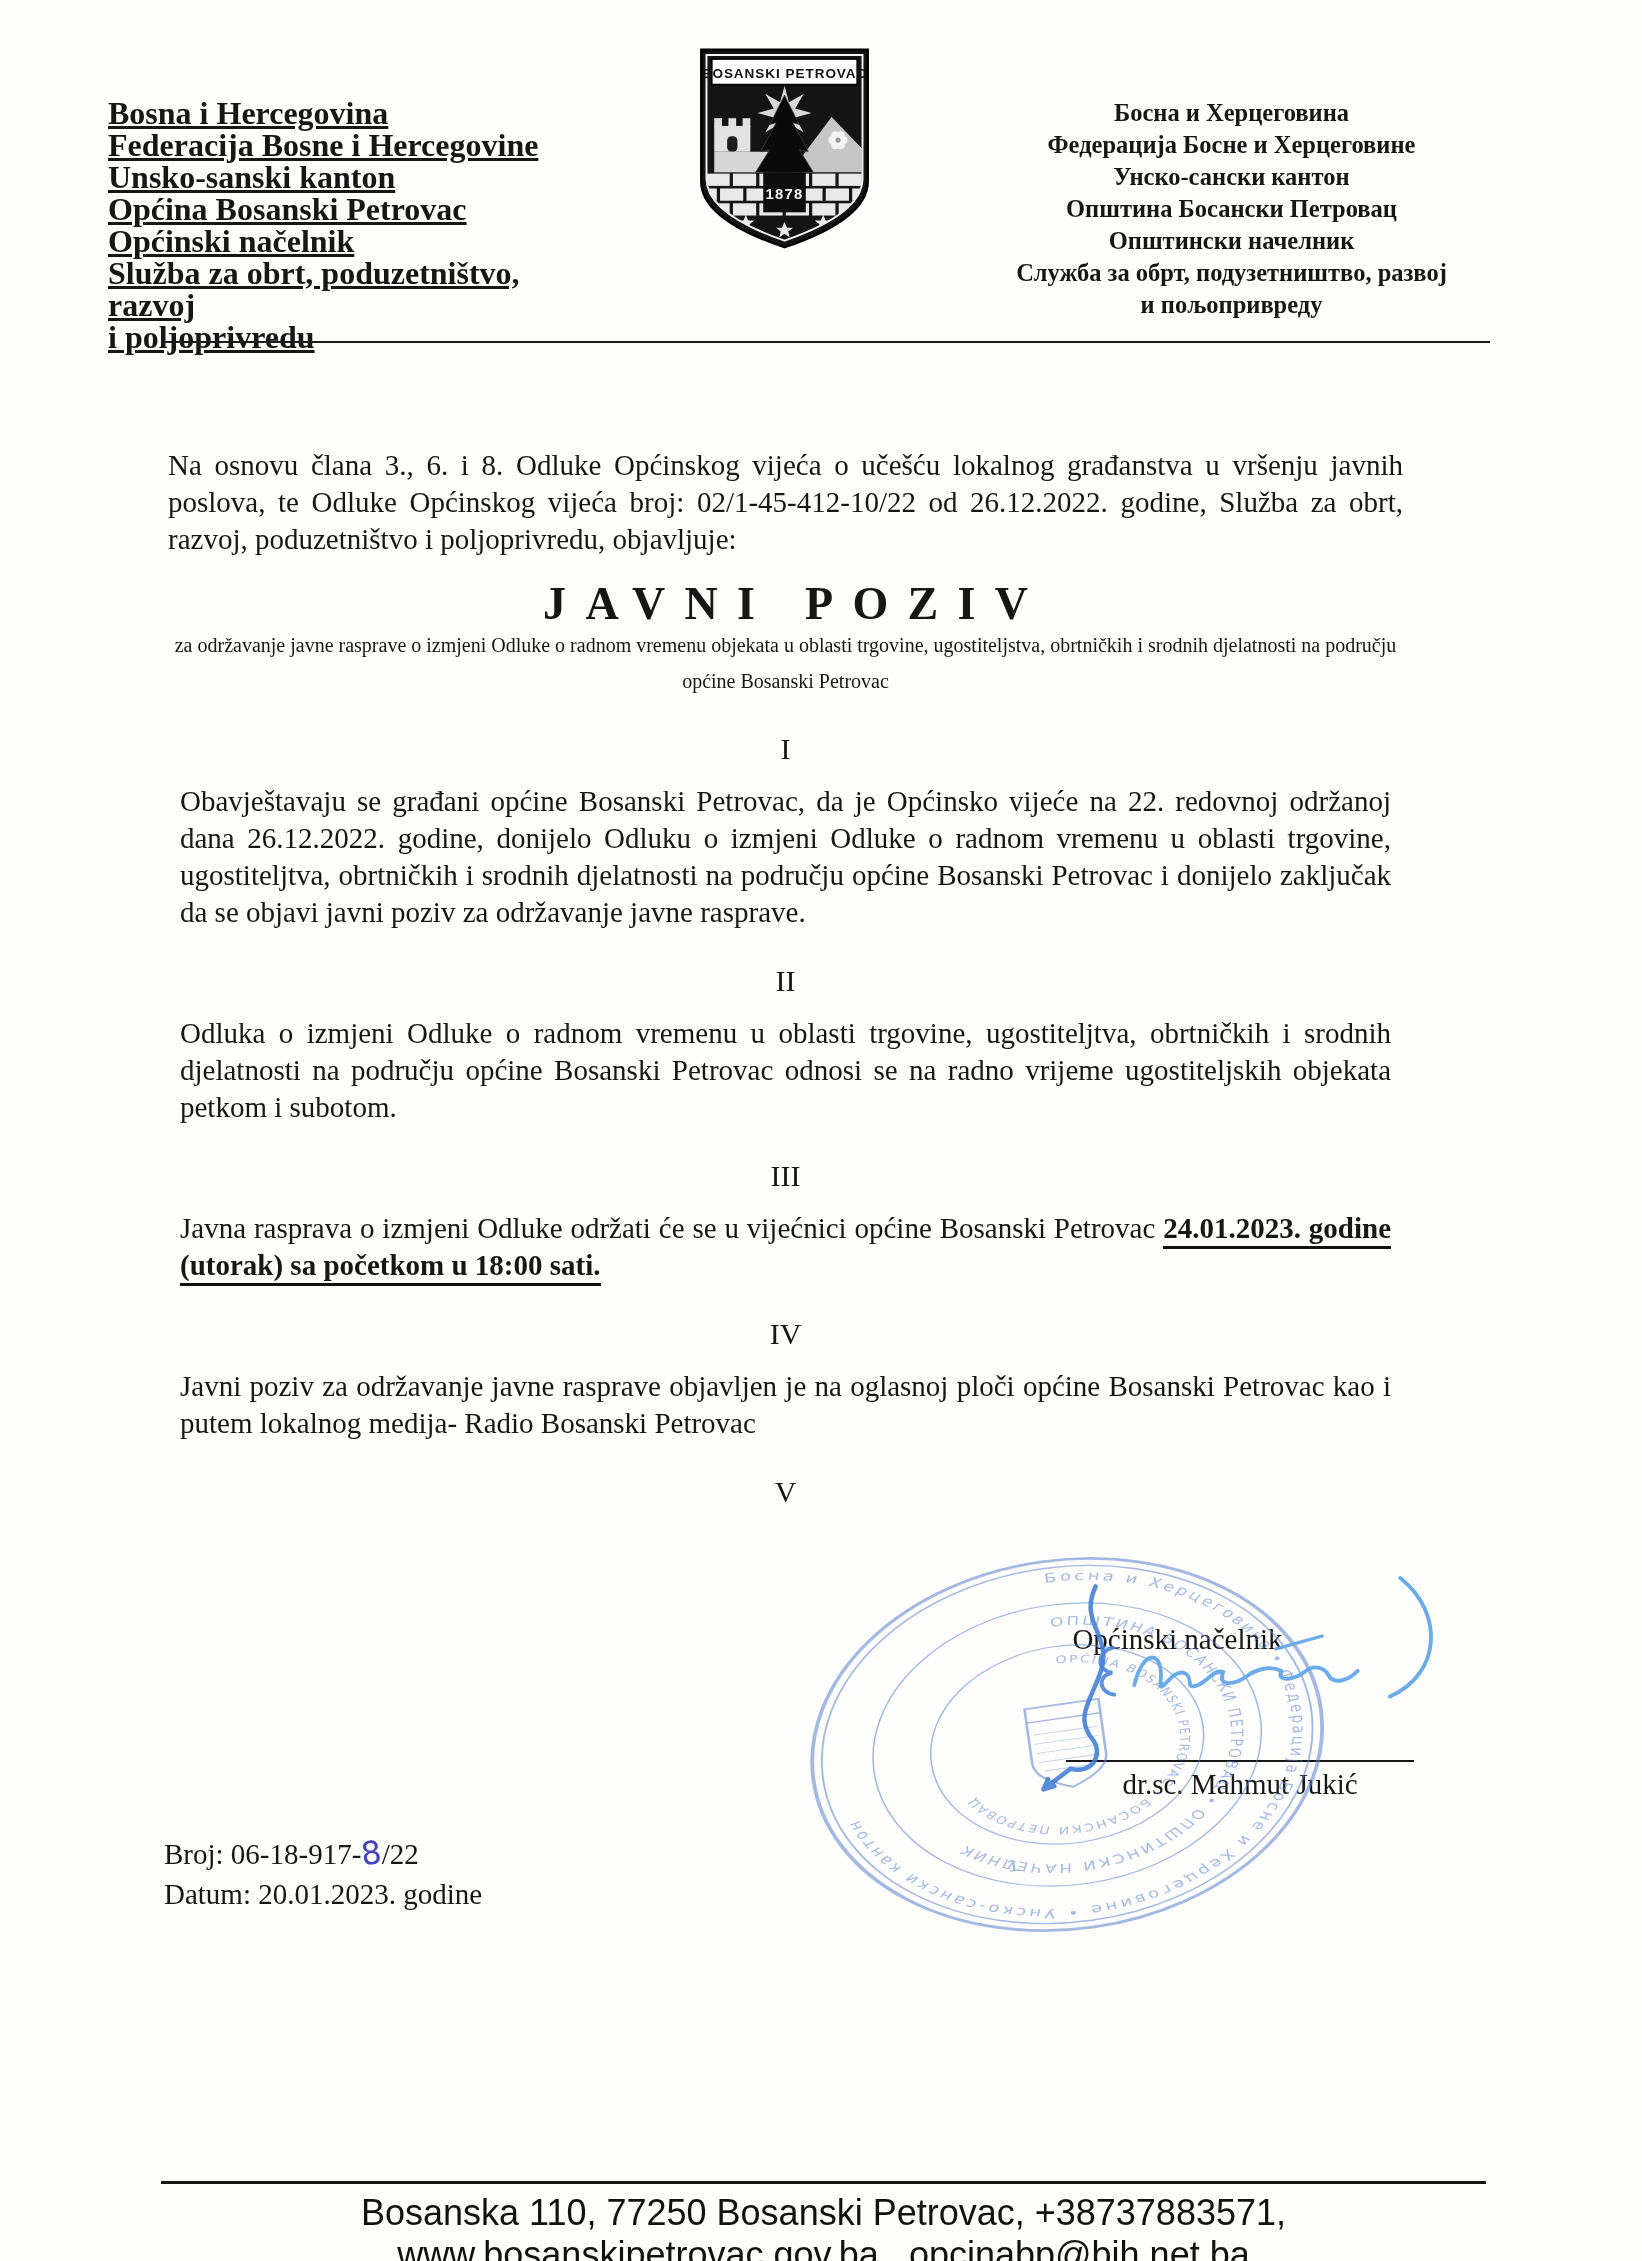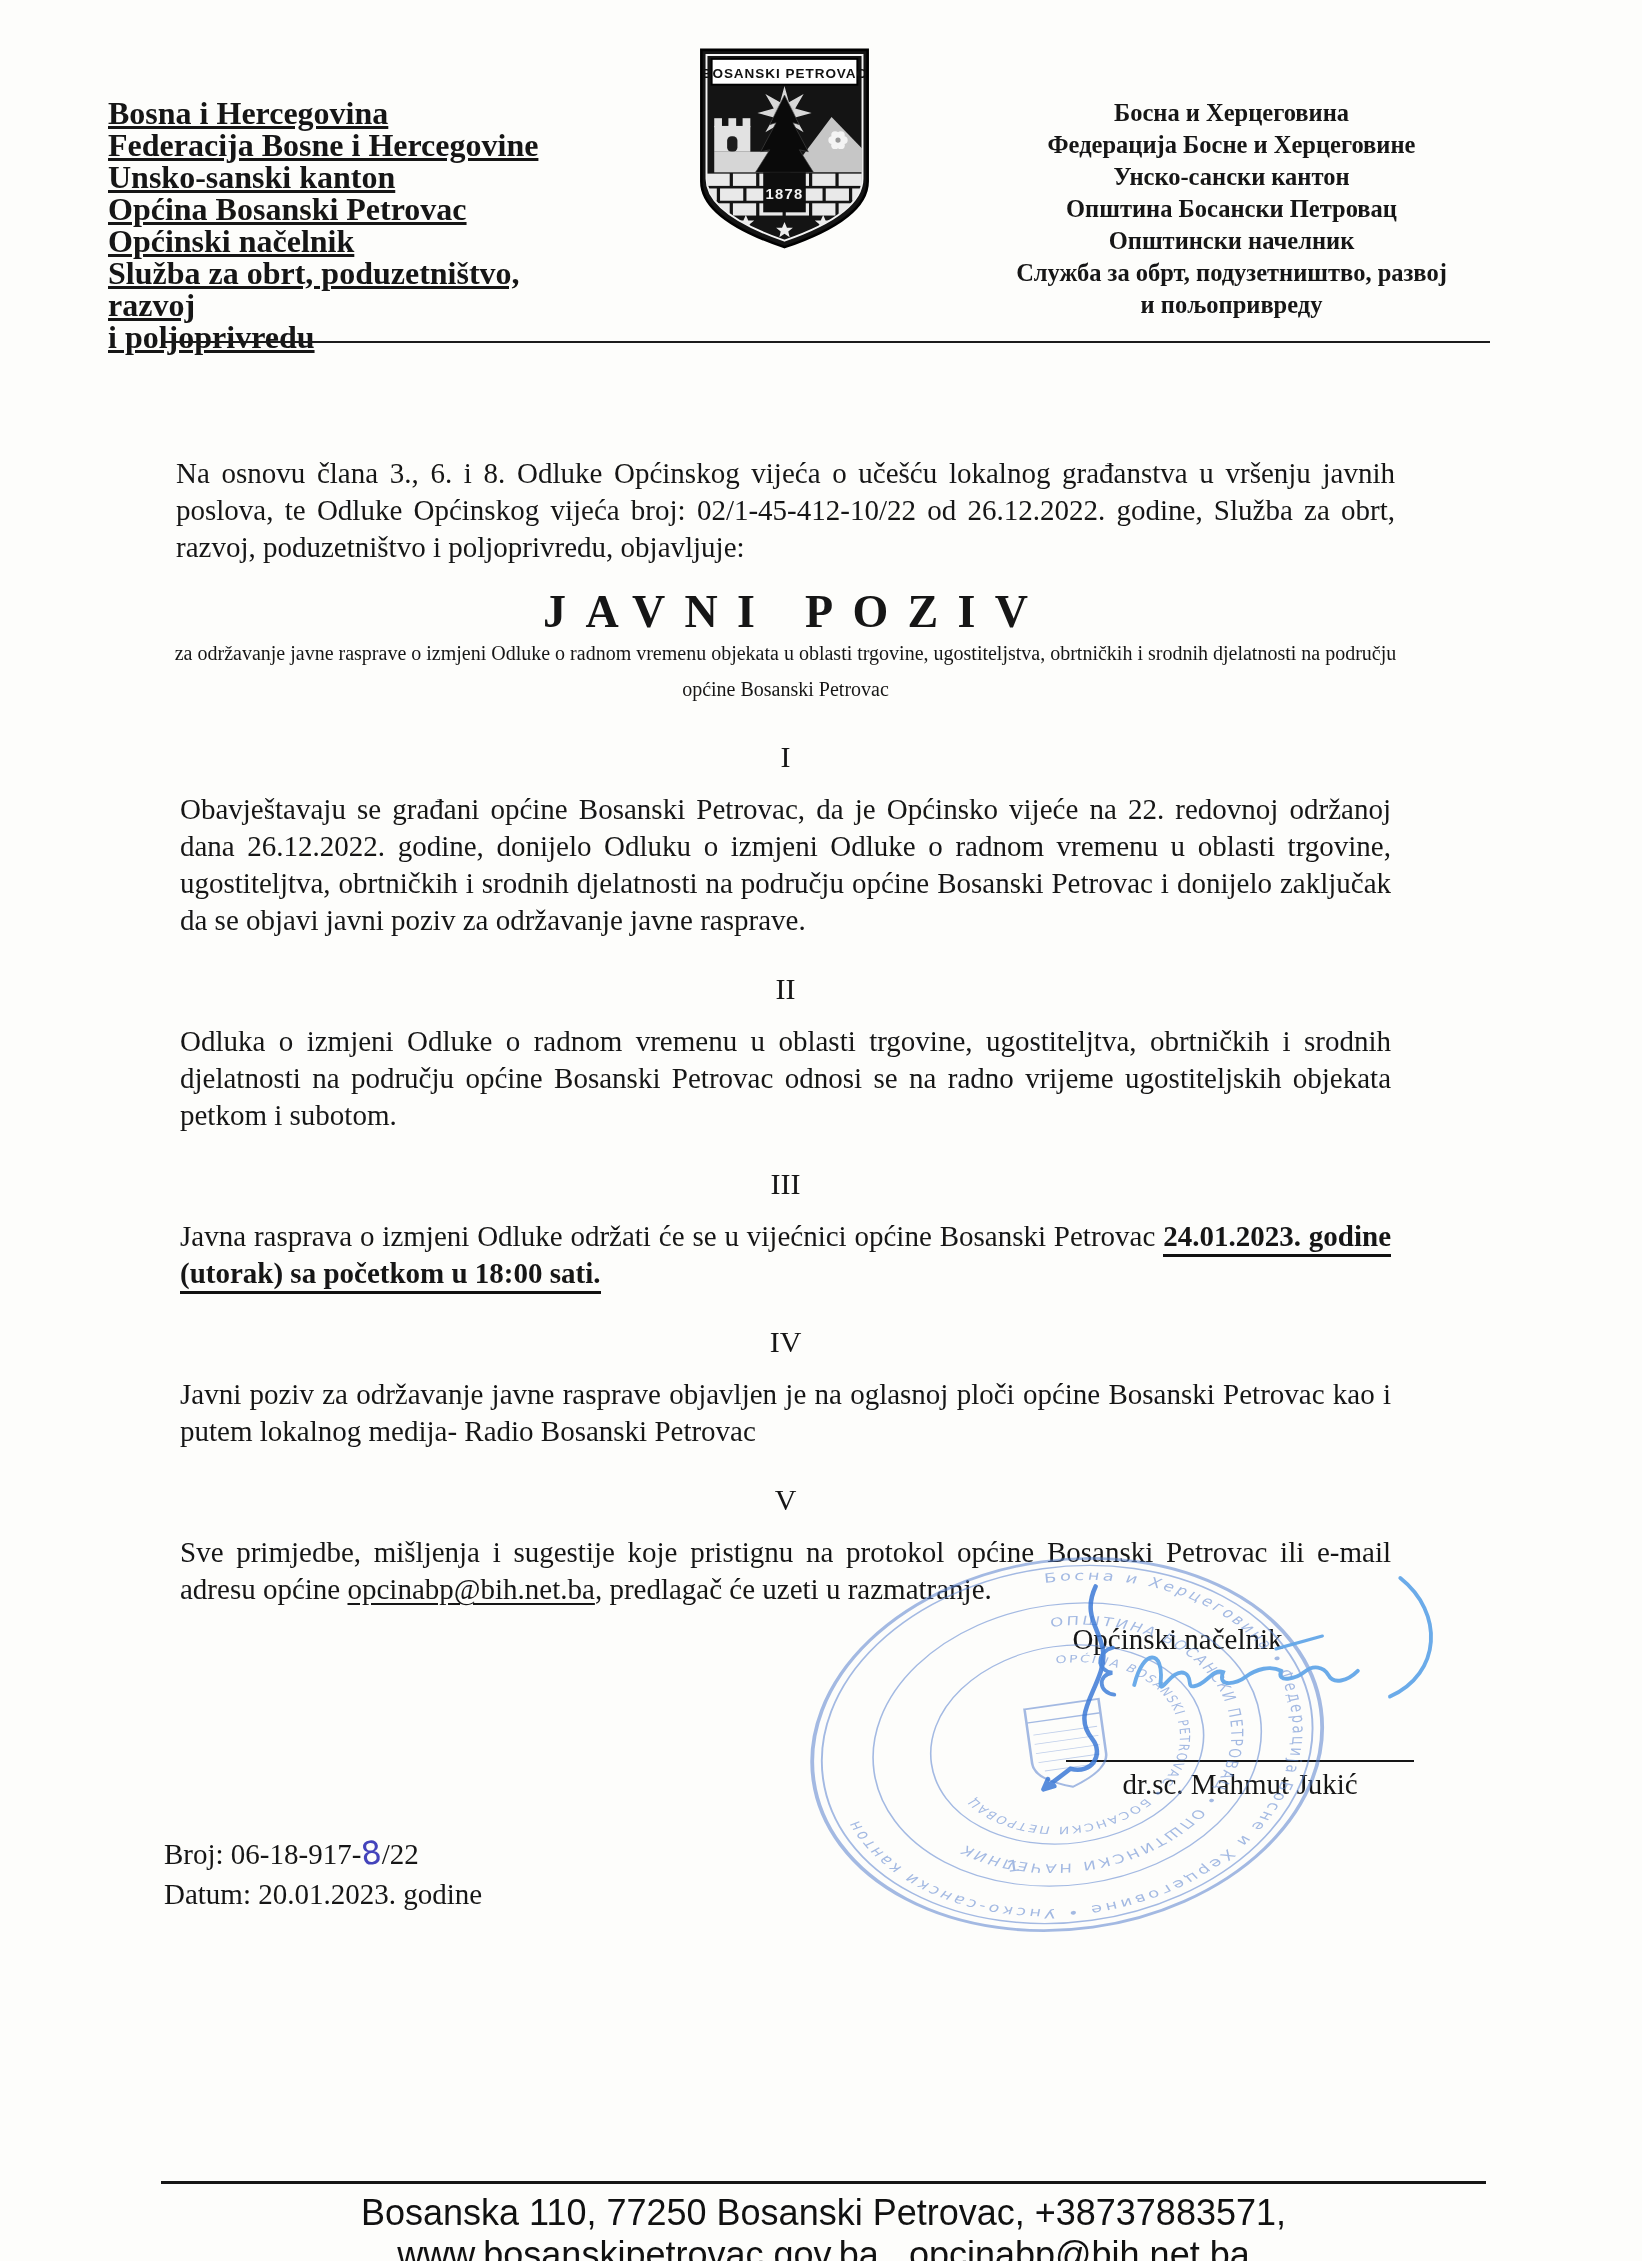--- a/index.html
+++ b/index.html
@@ -18,21 +18,21 @@
     text-align:center; font-weight:bold; font-size:24.5px; line-height:32px;
   }
   .crest { position:absolute; top:46px; left:696px; width:177px; height:205px; }
   .rule  { position:absolute; top:341px; left:164px; width:1326px; border-top:2.6px solid #1c1c1c; }
 
   
   .main {
     position:absolute; top:443px; left:164px; width:1243px;
     font-size:29px; line-height:37px; text-align:justify;
   }
-  .intro { margin:12px; }
+  .intro { margin:4px; }
   .title {
     text-align:center; font-weight:bold; font-size:46px;
     letter-spacing:19.3px; text-indent:19.3px; margin-top:27px;
   }
   .subtitle { text-align:center; font-size:20px; line-height:36px; margin-top:5.2px; }
   .numeral  { text-align:center; font-size:30px; margin:31px 0 13px 0; }
   .para { margin:16px; }
   .bold-ul { font-weight:bold; border-bottom:3.9px solid #111; padding-bottom:1.9px; }
   .email-ul { text-decoration:underline; text-decoration-thickness:1.9px; text-underline-offset:3.9px; }
 
@@ -172,21 +172,20 @@
     <div class="numeral">II</div>
     <p class="para">Odluka o izmjeni Odluke o radnom vremenu u oblasti trgovine, ugostiteljtva, obrtničkih i srodnih djelatnosti na području općine Bosanski Petrovac odnosi se na radno vrijeme ugostiteljskih objekata petkom i subotom.</p>
 
     <div class="numeral">III</div>
     <p class="para"><span>Javna rasprava o izmjeni Odluke održati će se u vijećnici općine Bosanski Petrovac</span> <span class="bold-ul">24.01.2023. godine (utorak) sa početkom u 18:00 sati.</span></p>
 
     <div class="numeral">IV</div>
     <p class="para">Javni poziv za održavanje javne rasprave objavljen je na oglasnoj ploči općine Bosanski Petrovac kao i putem lokalnog medija- Radio Bosanski Petrovac</p>
 
     <div class="numeral">V</div>
-    <p class="para"><span>Sve primjedbe, mišljenja i sugestije koje pristignu na protokol općine Bosanski Petrovac ili e-mail adresu općine </span><span class="email-ul">opcinabp@bih.net.ba</span><span>, predlagač će uzeti u razmatranje.</span></p>
   </div>
 
   <div class="sign-block">
     <div class="sign-role">Općinski načelnik</div>
     <div class="sign-spacer"></div>
     <div class="sign-line"></div>
     <div class="sign-name">dr.sc. Mahmut Jukić</div>
   </div>
 
   <svg class="stamp-svg" viewBox="0 0 825 600" xmlns="http://www.w3.org/2000/svg">

